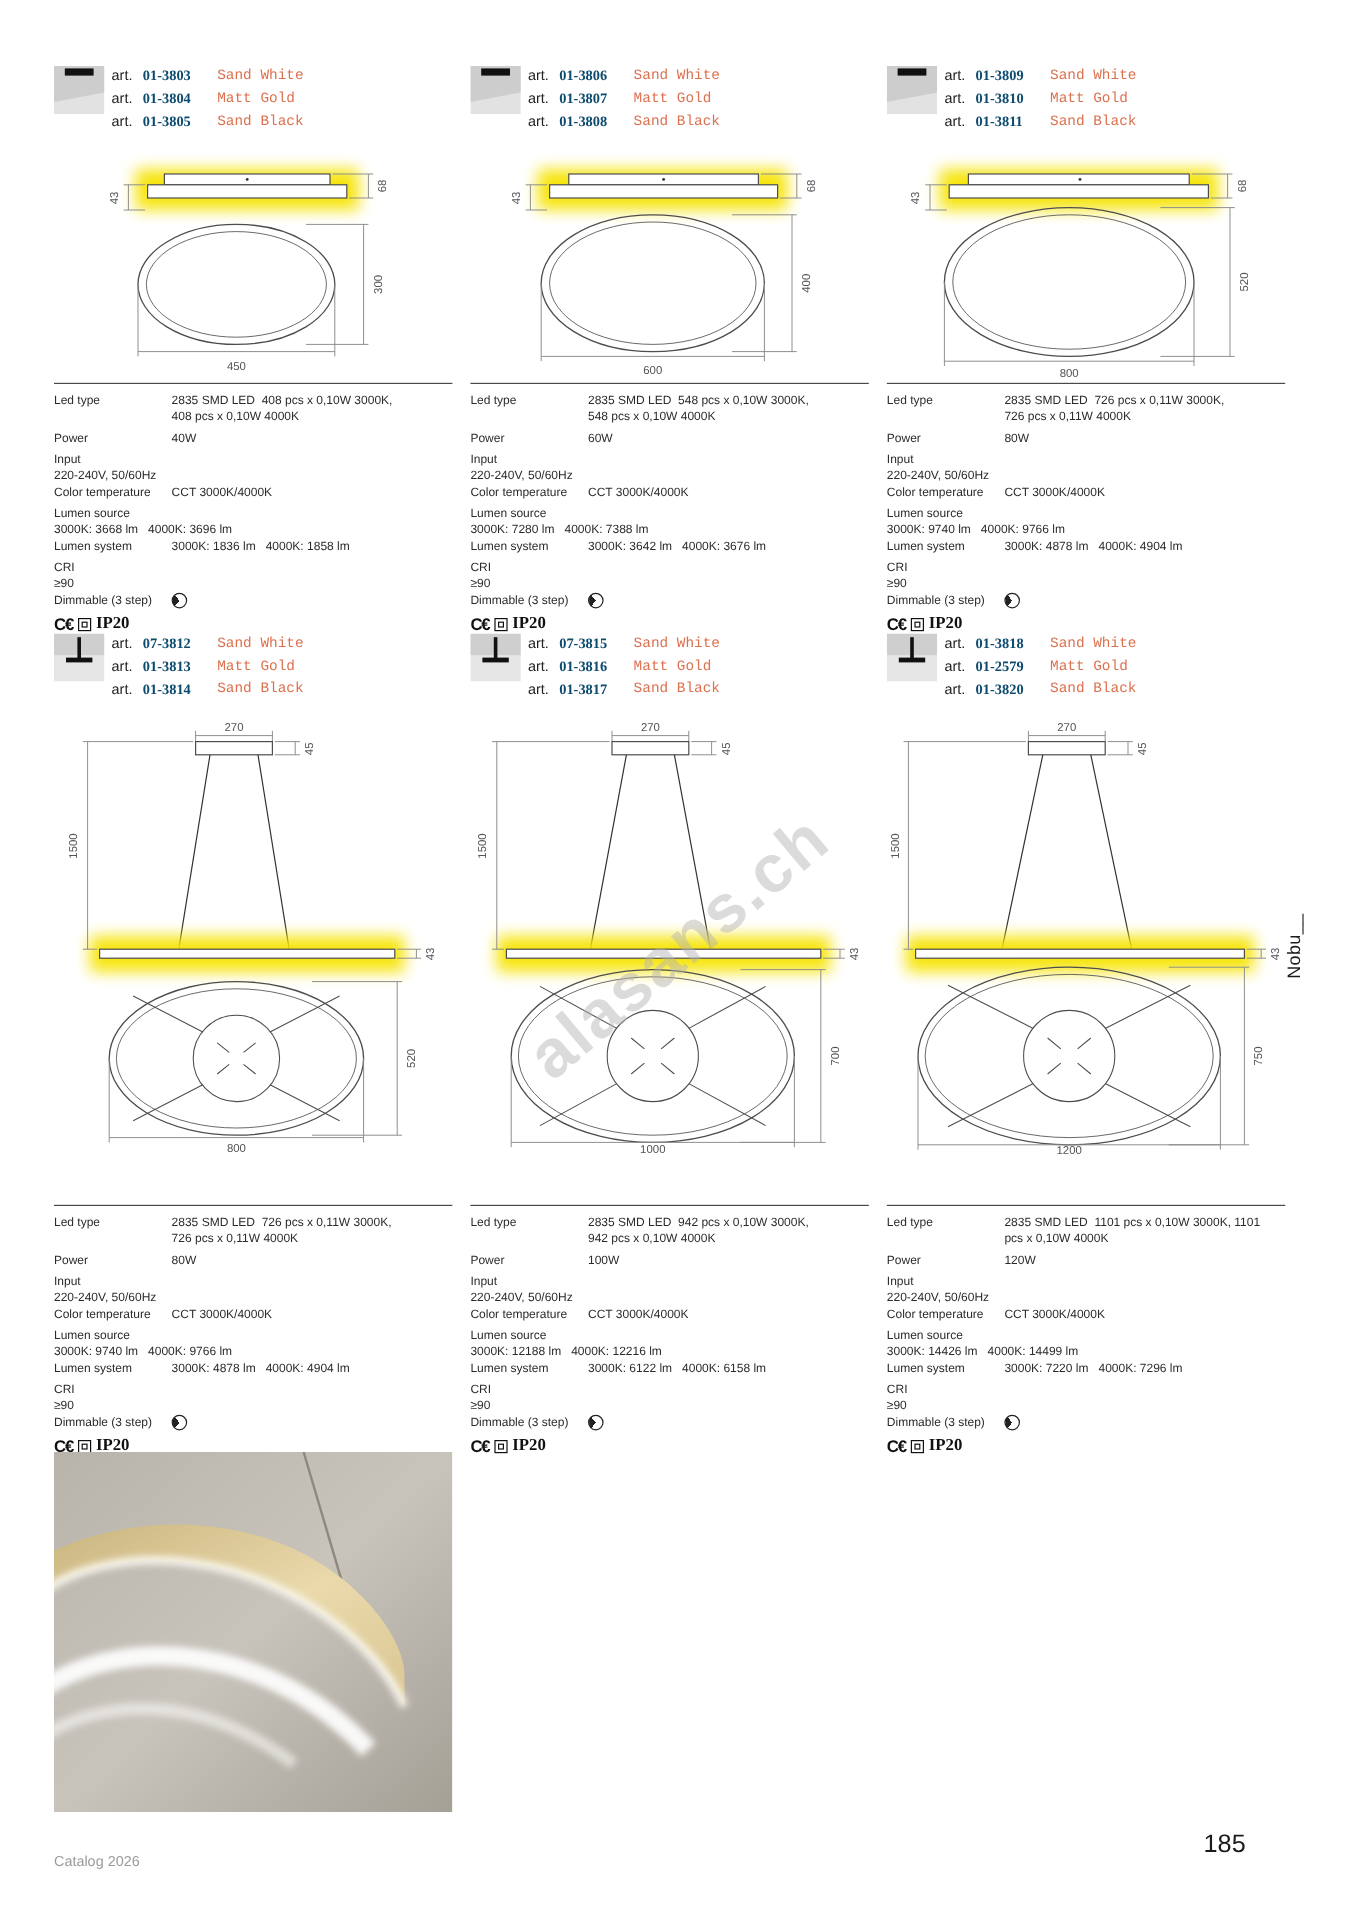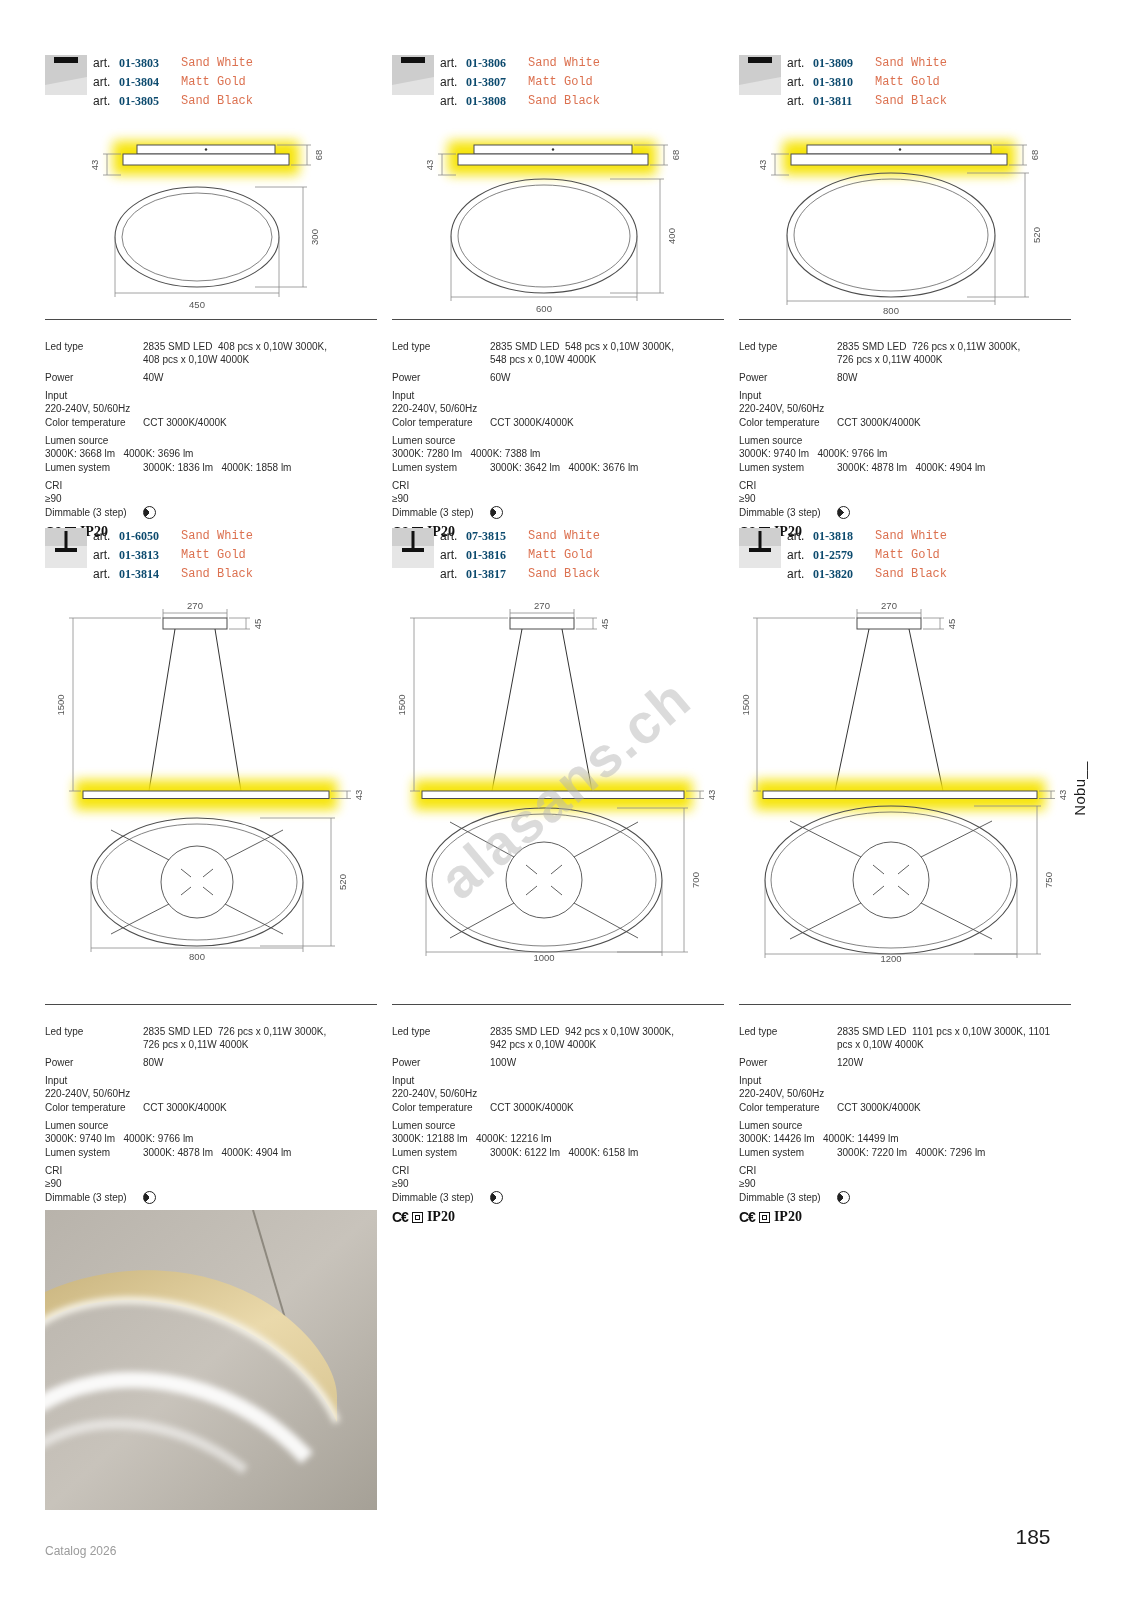--- a/index.html
+++ b/index.html
@@ -7,34 +7,34 @@
        font-family:"Liberation Sans", sans-serif;color:#2b2b2b;overflow:hidden;}
   .card{position:absolute;width:332px;}
   .card-header{position:relative;height:64px;}
   .mount-icon{position:absolute;left:0;top:0;}
   .art-list{position:absolute;left:48px;top:1px;}
   .art-row{display:flex;align-items:flex-start;height:19px;font-size:12px;}
   .art-label{width:26px;color:#222;}
   .art-num{width:62px;font-weight:700;color:#0c4a6e;font-family:Liberation Serif, serif;}
   .art-finish{color:#dc7150;font-family:Liberation Mono, monospace;}
   .drawing{display:block;}
-  .specs{border-top:1px solid #4a4a4a;margin-top:4px;padding-top:20px;font-size:10px;color:#2b2b2b;line-height:1.3;}
+  .specs{border-top:1px solid #4a4a4a;margin-top:4px;padding-top:8px;font-size:10px;color:#2b2b2b;line-height:1.3;}
   .spec-row{display:flex;margin-bottom:5px;}
   .spec-row.tight{margin-bottom:1px;flex-direction:column;}
   .spec-label{width:98px;flex:none;}
   .spec-value{white-space:pre-wrap;width:232px;}
   .cert{display:flex;align-items:center;gap:4px;margin-top:3px;height:16px;}
   .ce{font-size:14px;font-weight:700;letter-spacing:-1px;color:#111;}
   .sq{width:11px;height:11px;border:1.6px solid #111;display:flex;align-items:center;justify-content:center;box-sizing:border-box;}
   .sq-in{width:5px;height:5px;border:1px solid #111;box-sizing:border-box;}
   .ip{font-size:14px;font-weight:800;color:#111;font-family:Liberation Serif, serif;}
   .dim-dial{width:11px;height:11px;border:1.5px solid #222;border-radius:50%;
             background:conic-gradient(from 220deg,#222 0 100deg,transparent 100deg 360deg);}
   .footer-left{position:absolute;left:45px;top:1544px;font-size:12px;color:#9b9b9b;text-align:center;}
-  .page-num{position:absolute;left:1003px;top:1525px;width:60px;text-align:center;font-size:21px;color:#1b1b1b;}
+  .page-num{position:absolute;left:1003px;top:1525px;width:60px;text-align:left;font-size:21px;color:#1b1b1b;}
   .side-label{position:absolute;left:1043px;top:780px;width:72px;text-align:center;
               transform:rotate(-90deg);transform-origin:center;font-size:15px;color:#1b1b1b;letter-spacing:.3px;}
   .watermark{position:absolute;left:400px;top:756px;width:330px;text-align:center;font-size:56px;font-weight:600;
              color:#b5b5b5;opacity:.48;transform:rotate(-40deg);transform-origin:center;letter-spacing:2px;pointer-events:none;}
   .photo{position:absolute;left:45px;top:1210px;width:332px;height:300px;}
   svg text{font-family:"Liberation Sans", sans-serif;}
 </style>
 </head>
 <body>
 
@@ -309,21 +309,21 @@
   <div class="card-header">
     <svg class="mount-icon" width="42" height="40" viewBox="0 0 42 40">
       <rect width="42" height="40" fill="#e6e6e6"></rect>
         <rect width="42" height="18" fill="#cfcfcf"></rect>
       <rect x="19.5" y="3" width="3" height="18" fill="#111"></rect>
         <rect x="10" y="20" width="22" height="4" fill="#111"></rect>
     </svg>
     <div class="art-list">
       <div class="art-row">
           <span class="art-label">art.</span>
-          <span class="art-num">01-6050</span>
+          <span class="art-num">07-3812</span>
           <span class="art-finish">Sand White</span>
         </div>
       <div class="art-row">
           <span class="art-label">art.</span>
           <span class="art-num">01-3813</span>
           <span class="art-finish">Matt Gold</span>
         </div>
       <div class="art-row">
           <span class="art-label">art.</span>
           <span class="art-num">01-3814</span>

